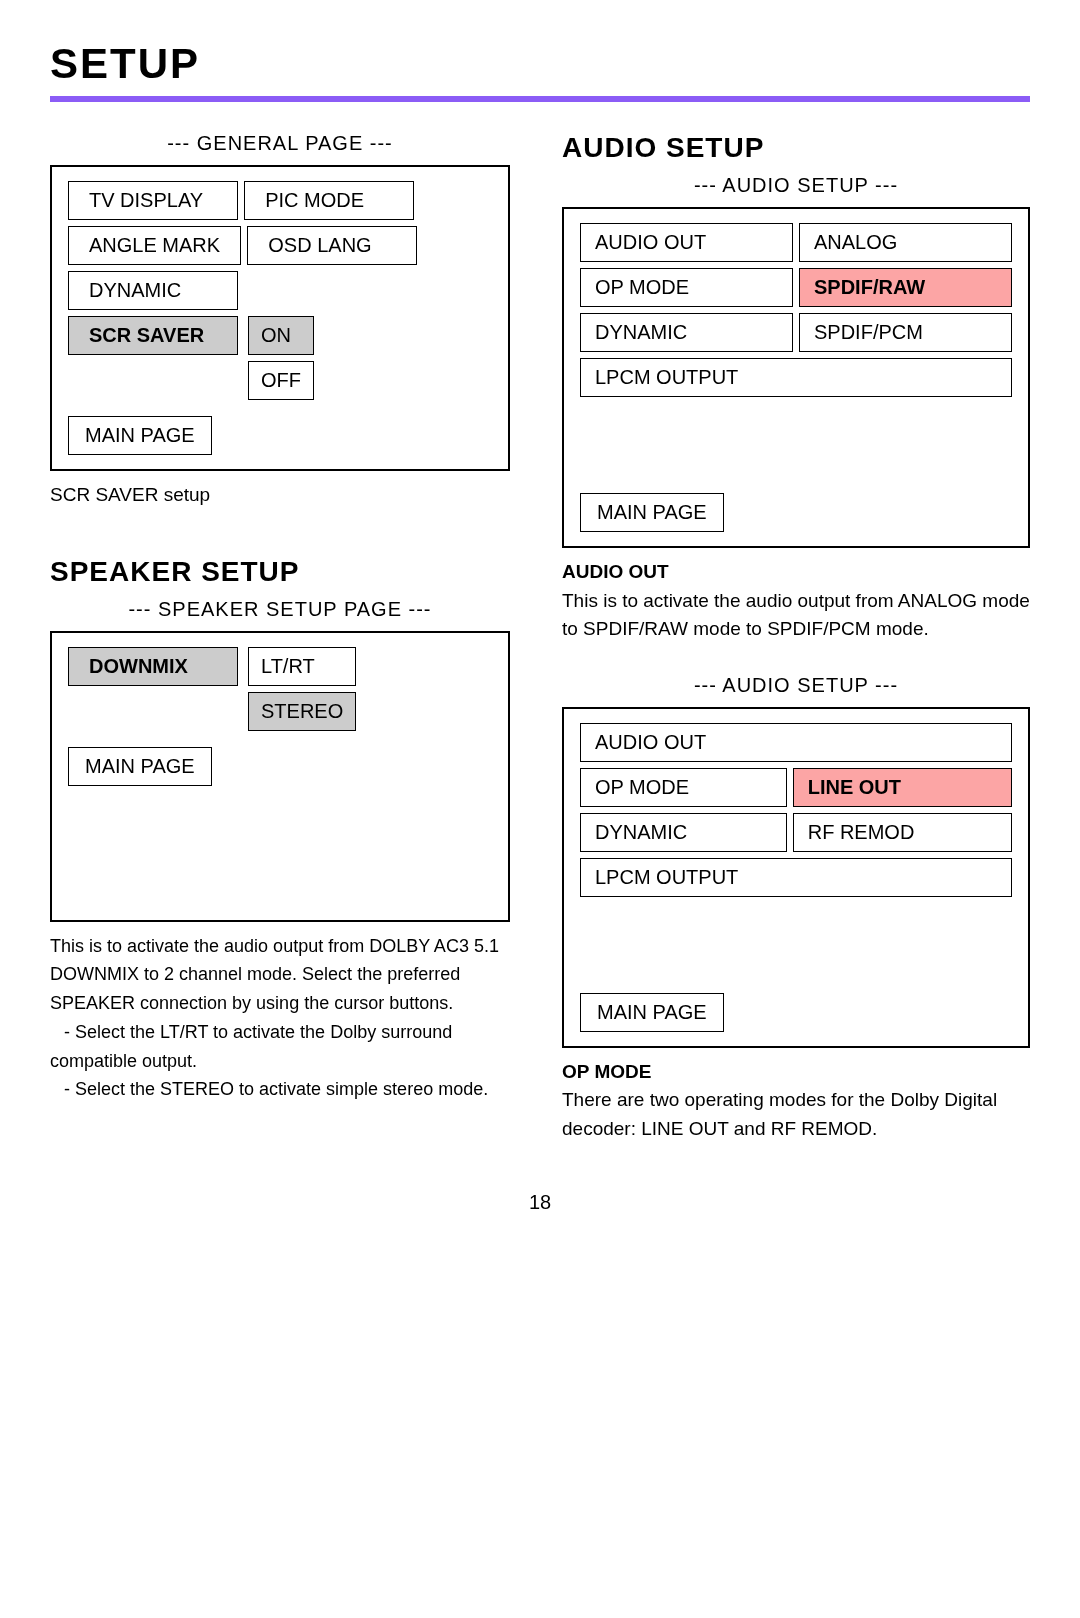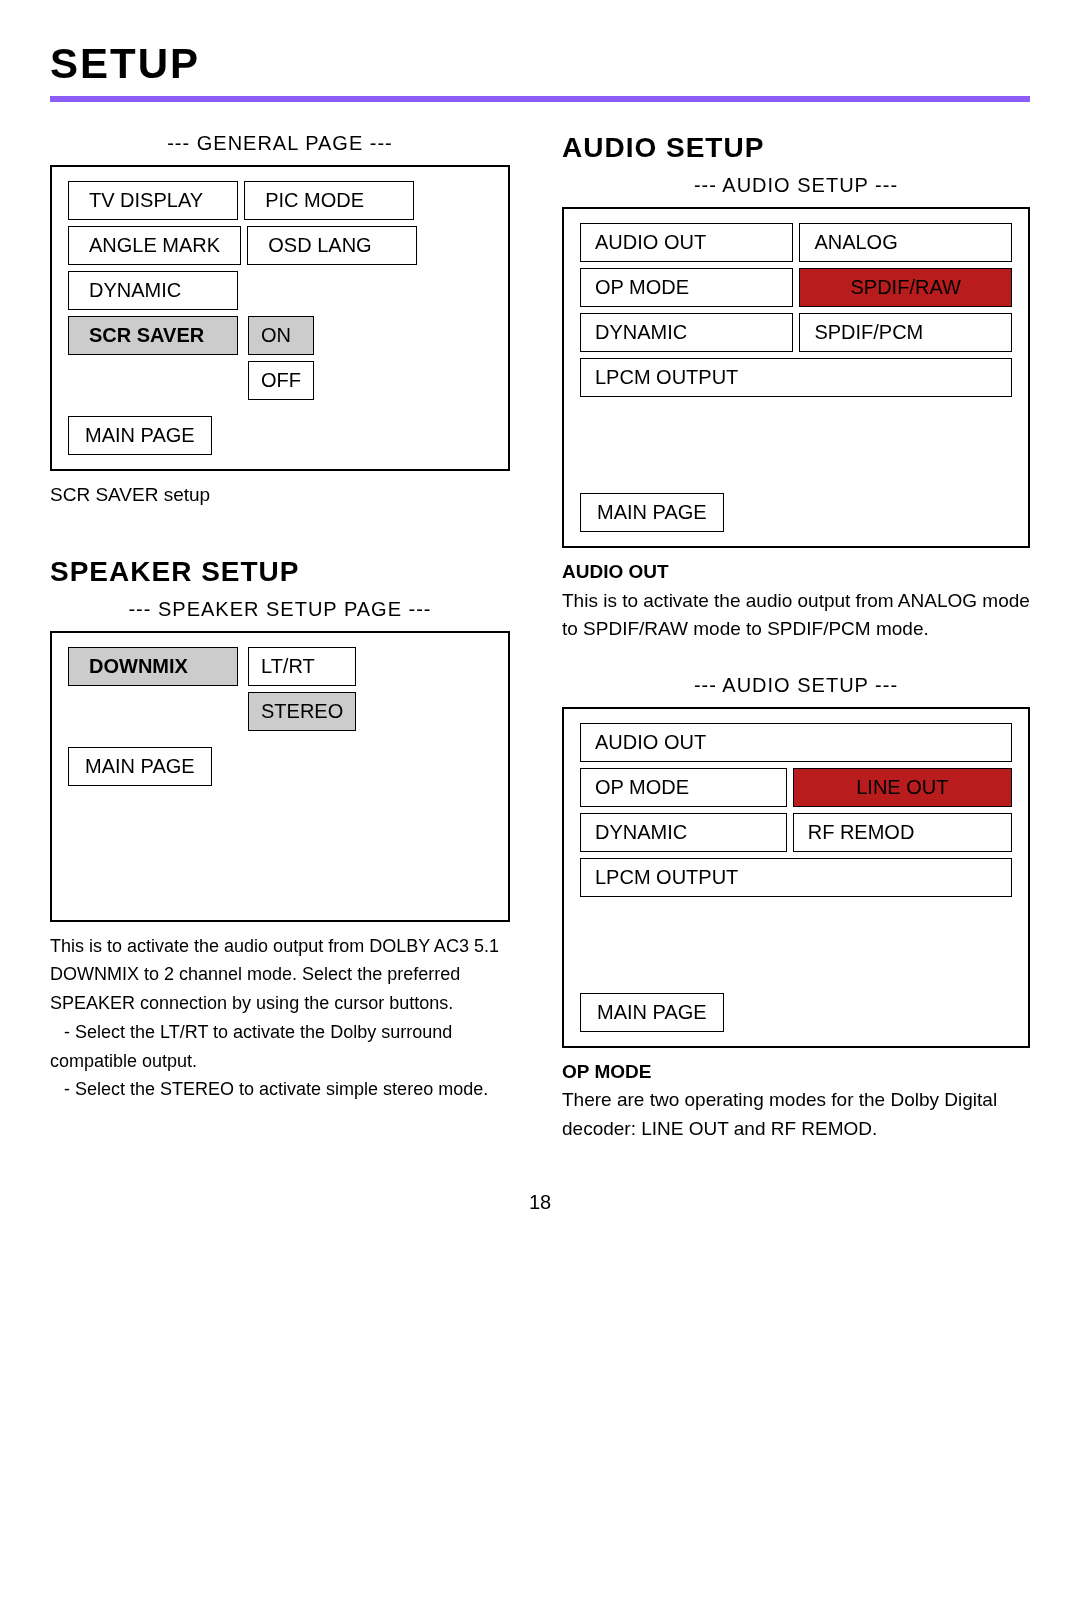--- a/index.html
+++ b/index.html
@@ -103,23 +103,22 @@
       gap: 6px;
       margin-bottom: 6px;
     }
     .audio-item {
       border: 1.5px solid #000;
       padding: 7px 14px;
       font-size: 20px;
       background: #fff;
     }
     .audio-item.selected {
-      background: #b91c1c;
-      font-weight: normal;
-      text-align: center;
+      background: #fca5a5;
+      font-weight: bold;
     }
     .audio-item.span2 {
       grid-column: 1 / 3;
     }
     .speaker-section {
       margin-top: 46px;
     }
     .bottom-note {
       font-size: 18px;
       line-height: 1.6;

